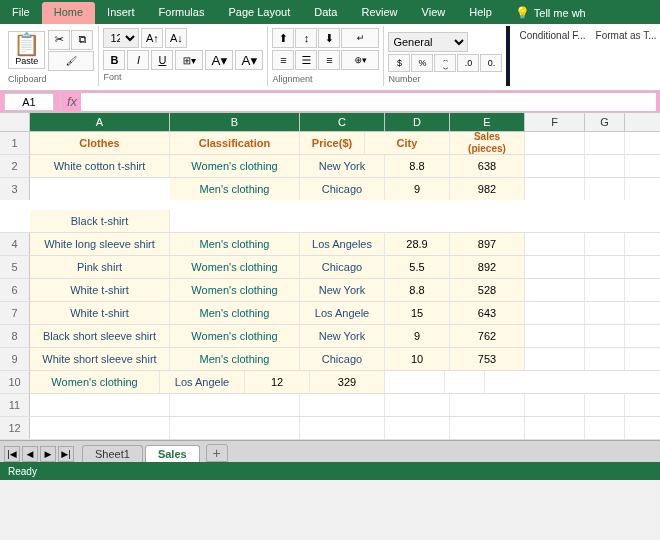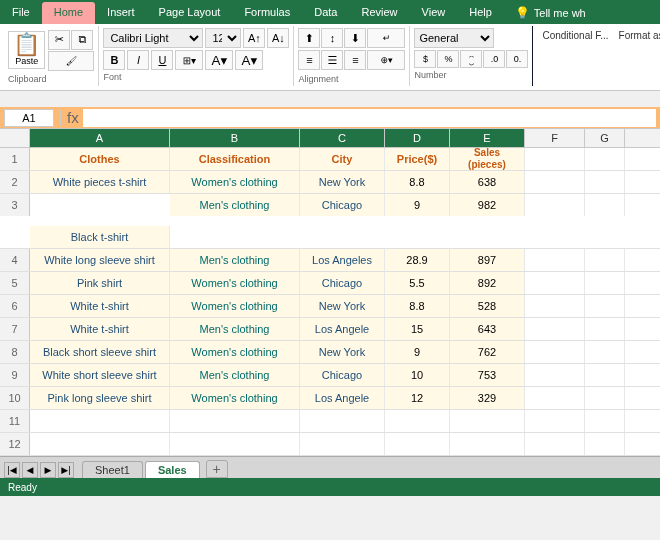--- a/index.html
+++ b/index.html
@@ -27,35 +27,35 @@
     .fmt-btn.underline { text-decoration: underline; }
     .border-btn { width: 32px; height: 20px; border: 1px solid #ccc; background: #f9f9f9; cursor: pointer; font-size: 9px; display: flex; align-items: center; justify-content: center; }
     .color-btn { width: 22px; height: 20px; border: 1px solid #ccc; background: #f9f9f9; cursor: pointer; display: flex; align-items: center; justify-content: center; }
 
     
     .align-group { display: flex; flex-direction: column; padding: 2px 4px; border-right: 1px solid #d4d4d4; }
     .align-row { display: flex; gap: 1px; margin-bottom: 2px; }
     .align-btn { width: 22px; height: 20px; border: 1px solid #ccc; background: #f9f9f9; cursor: pointer; display: flex; align-items: center; justify-content: center; font-size: 11px; }
 
     
-    .number-group { display: flex; flex-direction: column; padding: 2px 4px; border-right: 1px solid #0f172a; }
+    .number-group { display: flex; flex-direction: column; padding: 2px 4px; border-right: 4px solid #0f172a; justify-content: flex-end; }
     .number-select { width: 80px; height: 20px; font-size: 11px; border: 1px solid #ccc; margin-bottom: 2px; }
     .number-row { display: flex; gap: 1px; }
     .num-btn { width: 22px; height: 18px; border: 1px solid #ccc; background: #f9f9f9; cursor: pointer; font-size: 9px; display: flex; align-items: center; justify-content: center; }
 
     
     .styles-group { display: flex; flex-direction: row; padding: 2px 4px; border-right: 1px solid #a3a3a3; flex: 1; }
     .styles-row { display: flex; gap: 2px; font-size: 10px; color: #333; }
     .style-item { padding: 1px 4px; border: 1px solid transparent; cursor: pointer; white-space: nowrap; }
 
     
-    .formula-bar { display: flex; align-items: center; background: #fdba74; border-bottom: 1px solid #c8c8c8; height: 22px; padding: 0 4px; gap: 4px; margin-top: 16px; }
+    .formula-bar { display: flex; align-items: center; background: #f9a8d4; border-bottom: 1px solid #c8c8c8; height: 22px; padding: 0 4px; gap: 4px; }
     .name-box { width: 50px; height: 18px; border: 1px solid #ccc; font-size: 11px; padding: 0 3px; text-align: center; }
     .formula-divider { width: 1px; height: 16px; background: #ccc; margin: 0 2px; }
-    .fx-label { font-size: 15px; color: #666; }
+    .fx-label { font-size: 13px; color: #666; font-style: italic; }
     .formula-input { flex: 1; height: 18px; border: none; font-size: 11px; outline: none; }
 
     
     .spreadsheet-container { display: flex; flex-direction: column; background: white; }
 
     
     .col-header-row { display: flex; background: #f2f2f2; border-bottom: 1px solid #c8c8c8; }
     .row-header-cell { width: 30px; min-width: 30px; height: 18px; border-right: 1px solid #c8c8c8; background: #f2f2f2; }
     .col-header-cell { height: 18px; border-right: 1px solid #c8c8c8; display: flex; align-items: center; justify-content: center; font-size: 11px; color: #333; background: #f2f2f2; }
     .col-header-cell.selected { background: #217346; color: white; }
@@ -81,22 +81,22 @@
     .status-bar { background: #217346; color: white; height: 18px; display: flex; align-items: center; padding: 0 8px; font-size: 10px; justify-content: space-between; }
   </style>
 </head>
 <body>
 
 <div class="ribbon">
   <div class="ribbon-tabs">
     <div class="ribbon-tab">File</div>
     <div class="ribbon-tab active">Home</div>
     <div class="ribbon-tab">Insert</div>
+    <div class="ribbon-tab">Formulas</div>
     <div class="ribbon-tab">Page Layout</div>
-    <div class="ribbon-tab">Formulas</div>
     <div class="ribbon-tab">Data</div>
     <div class="ribbon-tab">Review</div>
     <div class="ribbon-tab">View</div>
     <div class="ribbon-tab">Help</div>
     <div class="ribbon-tab" style="display:flex;align-items:center;gap:3px;">
       <span style="font-size:12px;">💡</span>
       <span>Tell me wh</span>
     </div>
   </div>
 </div>
@@ -117,23 +117,20 @@
         <div style="display:flex;gap:1px;">
           <button class="small-btn" style="width:46px;font-size:9px;">🖌</button>
         </div>
       </div>
     </div>
     <div class="ribbon-group-label">Clipboard</div>
   </div>
 
   <div class="font-group">
     <div class="font-row1">
-      <select class="font-name-select">
-        <option>Calibri Light</option>
-      </select>
       <select class="font-size-select">
         <option>12</option>
       </select>
       <button class="fmt-btn">A↑</button>
       <button class="fmt-btn">A↓</button>
     </div>
     <div class="font-row2">
       <button class="fmt-btn bold">B</button>
       <button class="fmt-btn italic">I</button>
       <button class="fmt-btn underline">U</button>
@@ -205,31 +202,31 @@
     <div class="col-header-cell selected" style="width:65px;min-width:65px;">D</div>
     <div class="col-header-cell selected" style="width:75px;min-width:75px;">E</div>
     <div class="col-header-cell" style="width:60px;min-width:60px;">F</div>
     <div class="col-header-cell" style="width:40px;min-width:40px;">G</div>
   </div>
 
   <div class="data-row">
     <div class="row-num">1</div>
     <div class="data-cell highlighted bold orange-text center" style="width:140px;min-width:140px;">Clothes</div>
     <div class="data-cell highlighted bold orange-text center" style="width:130px;min-width:130px;">Classification</div>
+    <div class="data-cell highlighted bold orange-text center" style="width:65px;min-width:65px;">Price($)</div>
     <div class="data-cell highlighted bold orange-text center" style="width:85px;min-width:85px;">City</div>
-    <div class="data-cell highlighted bold orange-text center" style="width:65px;min-width:65px;">Price($)</div>
     <div class="data-cell highlighted bold orange-text center" style="width:75px;min-width:75px;line-height:1.2;text-align:center;flex-direction:column;font-size:10px;">Sales<br>(pieces)</div>
     <div class="data-cell" style="width:60px;min-width:60px;"></div>
     <div class="data-cell" style="width:40px;min-width:40px;"></div>
   </div>
 
   <div id="data-rows-container">
       <div class="data-row">
       <div class="row-num">2</div>
-      <div class="data-cell highlighted blue-text center" style="width:140px;min-width:140px;">White pieces t-shirt</div>
+      <div class="data-cell highlighted blue-text center" style="width:140px;min-width:140px;">White cotton t-shirt</div>
       <div class="data-cell highlighted teal-text center" style="width:130px;min-width:130px;">Women's clothing</div>
       <div class="data-cell highlighted blue-text center" style="width:85px;min-width:85px;">New York</div>
       <div class="data-cell highlighted center" style="width:65px;min-width:65px;">8.8</div>
       <div class="data-cell highlighted center" style="width:75px;min-width:75px;">638</div>
       <div class="data-cell" style="width:60px;min-width:60px;"></div>
       <div class="data-cell" style="width:40px;min-width:40px;"></div>
     </div>
       <div class="data-row">
       <div class="row-num">3</div>
       <div class="data-cell highlighted blue-text center" style="width:140px;min-width:140px;margin-top:32px;">Black t-shirt</div>
@@ -295,21 +292,20 @@
       <div class="data-cell highlighted blue-text center" style="width:140px;min-width:140px;">White short sleeve shirt</div>
       <div class="data-cell highlighted teal-text center" style="width:130px;min-width:130px;">Men's clothing</div>
       <div class="data-cell highlighted blue-text center" style="width:85px;min-width:85px;">Chicago</div>
       <div class="data-cell highlighted center" style="width:65px;min-width:65px;">10</div>
       <div class="data-cell highlighted center" style="width:75px;min-width:75px;">753</div>
       <div class="data-cell" style="width:60px;min-width:60px;"></div>
       <div class="data-cell" style="width:40px;min-width:40px;"></div>
     </div>
       <div class="data-row">
       <div class="row-num">10</div>
-      <div class="data-cell highlighted blue-text center" style="width:140px;min-width:140px;">Pink long sleeve shirt</div>
       <div class="data-cell highlighted teal-text center" style="width:130px;min-width:130px;">Women's clothing</div>
       <div class="data-cell highlighted blue-text center" style="width:85px;min-width:85px;">Los Angele</div>
       <div class="data-cell highlighted center" style="width:65px;min-width:65px;">12</div>
       <div class="data-cell highlighted center" style="width:75px;min-width:75px;">329</div>
       <div class="data-cell" style="width:60px;min-width:60px;"></div>
       <div class="data-cell" style="width:40px;min-width:40px;"></div>
     </div>
     </div>
 
   <div class="data-row">

